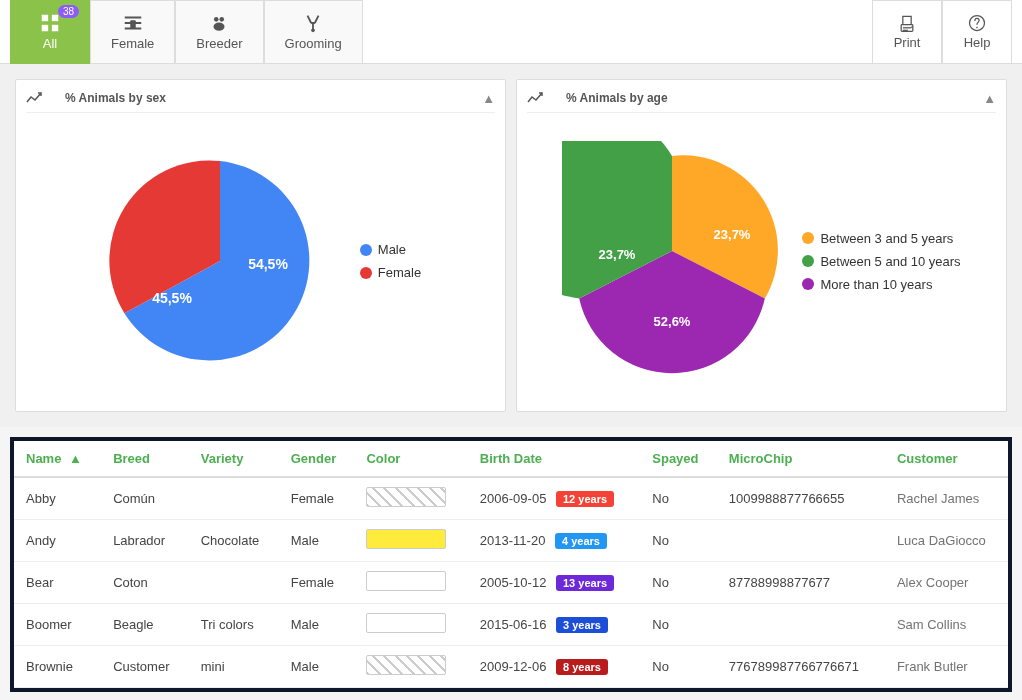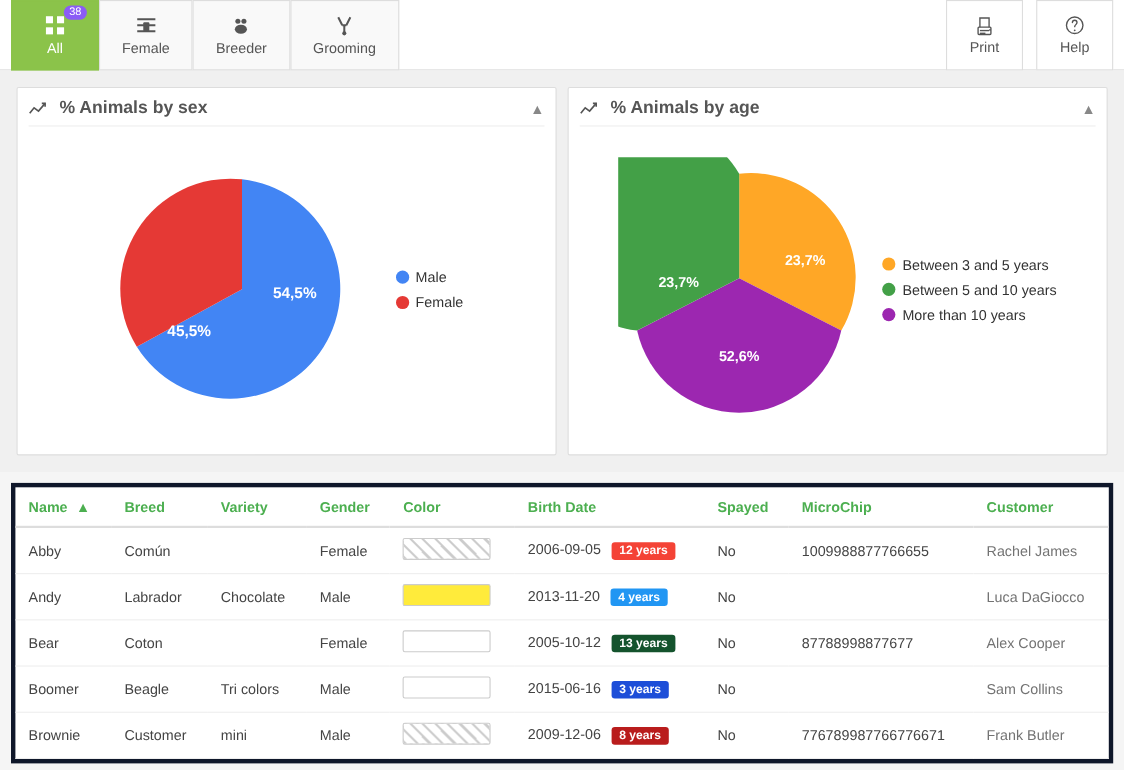--- a/index.html
+++ b/index.html
@@ -19,41 +19,41 @@
       border: 1px solid #ddd; background: #f9f9f9; min-width: 80px; height: 64px;
       position: relative;
     }
     .nav-tab.active { background: #8bc34a; color: #fff; border-color: #8bc34a; }
     .nav-tab .badge {
       position: absolute; top: 4px; right: 10px;
       background: #8b5cf6; color: #fff; border-radius: 10px;
       font-size: 10px; padding: 1px 5px;
     }
     .nav-tab svg { width: 22px; height: 22px; margin-bottom: 2px; }
-    .header-right { margin-left: auto; display: flex; gap: 12px; }
+    .header-right { margin-left: auto; display: flex; gap: 0; }
     .action-btn {
       display: flex; flex-direction: column; align-items: center; justify-content: center;
       padding: 8px 16px; cursor: pointer; font-size: 13px; color: #555;
       border: 1px solid #ddd; background: #fff; height: 64px; min-width: 70px;
     }
     .action-btn svg { width: 20px; height: 20px; margin-bottom: 2px; }
 
     
     .charts-row {
       display: flex; gap: 0; padding: 10px; background: #f0f0f0;
     }
     .chart-card {
       flex: 1; background: #fff; border: 1px solid #ddd; margin: 5px;
       padding: 10px; border-radius: 2px;
     }
     .chart-header {
       display: flex; align-items: center; justify-content: space-between;
       margin-bottom: 8px; border-bottom: 1px solid #eee; padding-bottom: 6px;
     }
-    .chart-title { font-size: 16px; font-weight: bold; color: #555; display: flex; align-items: center; gap: 12px; }
+    .chart-title { font-size: 12px; font-weight: bold; color: #555; display: flex; align-items: center; gap: 23px; }
     .chart-collapse { cursor: pointer; color: #888; }
     .chart-body { display: flex; align-items: center; justify-content: center; min-height: 280px; }
     .legend { display: flex; flex-direction: column; gap: 8px; margin-left: 20px; }
     .legend-item { display: flex; align-items: center; gap: 6px; font-size: 13px; }
     .legend-dot { width: 12px; height: 12px; border-radius: 50%; flex-shrink: 0; }
 
     
     .table-section { background: #fff; margin: 10px; border: 4px solid #0f172a; }
     table { width: 100%; border-collapse: collapse; }
     thead tr { border-bottom: 2px solid #ddd; }
@@ -268,21 +268,21 @@
     <td><span class="customer-link">Luca DaGiocco</span></td>
   </tr>
         <tr>
     <td>Bear</td>
     <td>Coton</td>
     <td></td>
     <td>Female</td>
     <td><span class="color-swatch color-white"></span></td>
     <td>
       2005-10-12
-      <span class="age-badge" style="background:#14532d">13 years</span>
+      <span class="age-badge" style="background:#6d28d9">13 years</span>
     </td>
     <td>No</td>
     <td>87788998877677</td>
     <td><span class="customer-link">Alex Cooper</span></td>
   </tr>
         <tr>
     <td>Boomer</td>
     <td>Beagle</td>
     <td>Tri colors</td>
     <td>Male</td>

